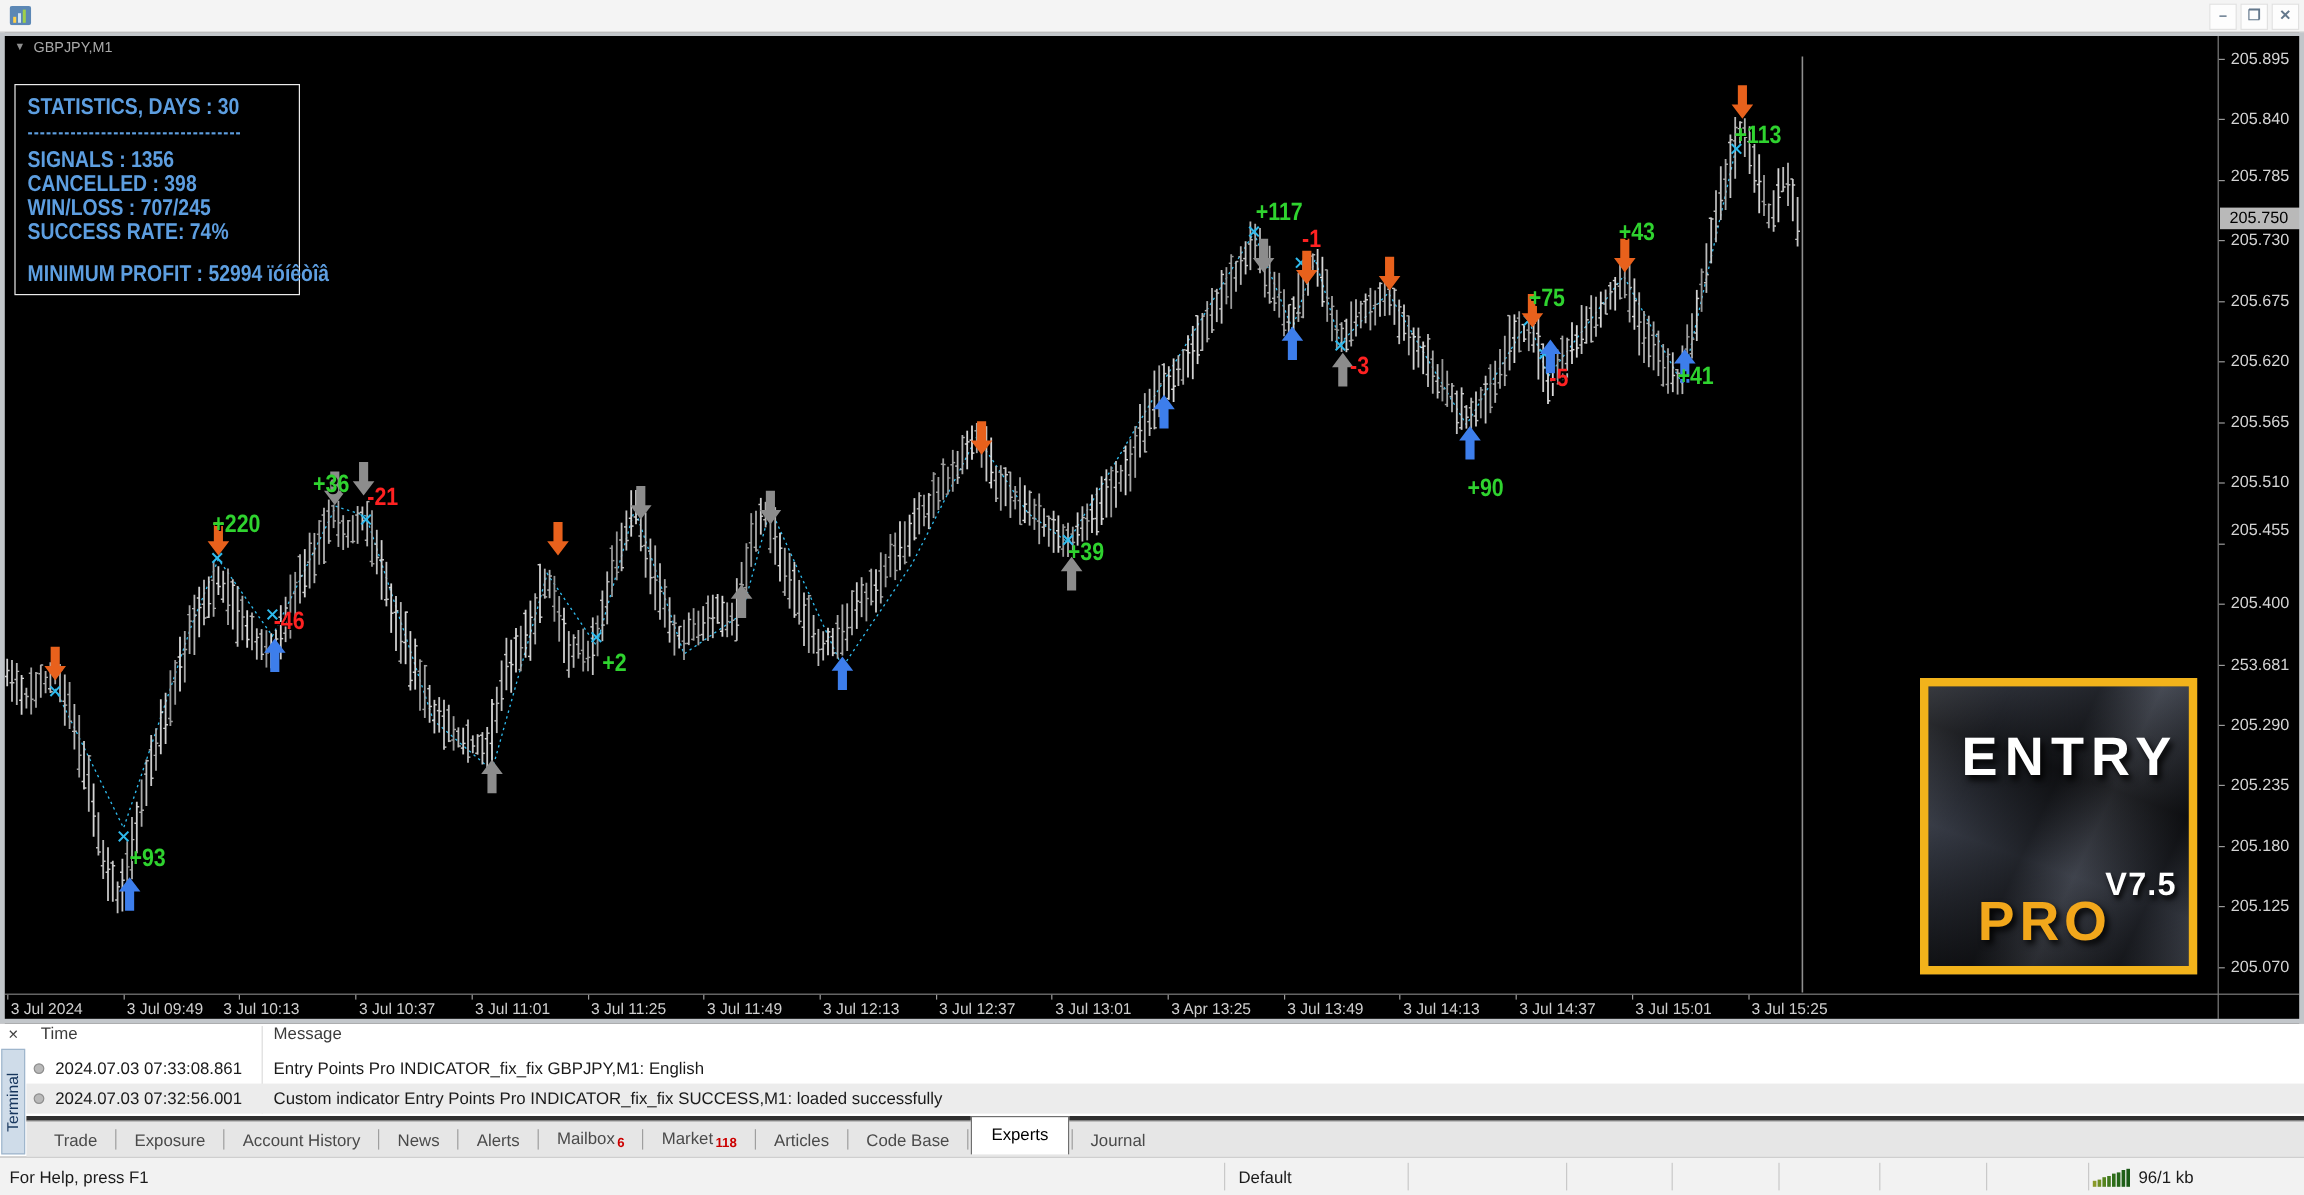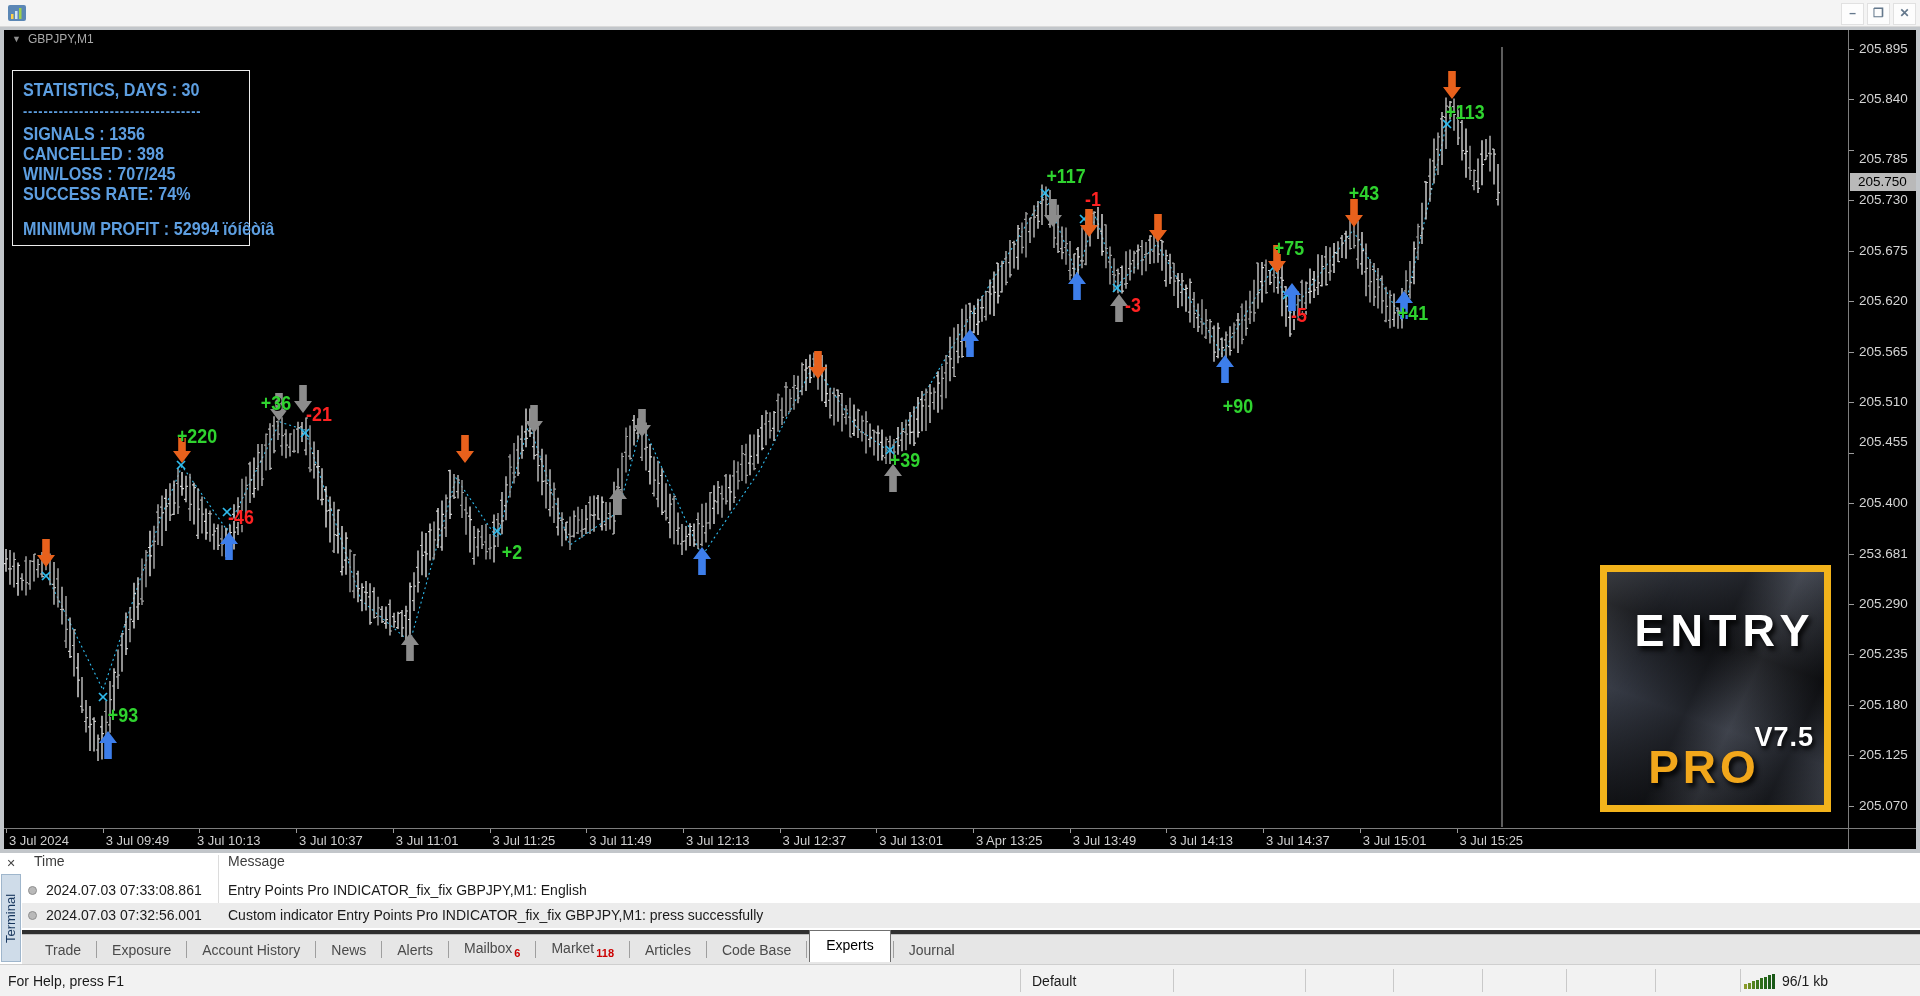--- a/index.html
+++ b/index.html
@@ -1365,21 +1365,21 @@
   </svg>
 
 <div class="axis-sep-v"></div>
 <div class="axis-sep-h"></div>
 <div class="price-axis" id="price-axis">
     <div class="price-tick" style="top: 19px;"></div>
     <div class="price-label" style="top: 11px;">205.895</div>
     <div class="price-tick" style="top: 69.45px;"></div>
     <div class="price-label" style="top: 61.45px;">205.840</div>
     <div class="price-tick" style="top: 119.9px;"></div>
-    <div class="price-label" style="top: 121px; text-align: right;">205.785</div>
+    <div class="price-label" style="top: 109px; text-align: right;">205.785</div>
     <div class="price-tick" style="top: 170.35px;"></div>
     <div class="price-label" style="top: 162.35px;">205.730</div>
     <div class="price-tick" style="top: 220.8px;"></div>
     <div class="price-label" style="top: 212.8px;">205.675</div>
     <div class="price-tick" style="top: 271.25px;"></div>
     <div class="price-label" style="top: 263.25px;">205.620</div>
     <div class="price-tick" style="top: 321.7px;"></div>
     <div class="price-label" style="top: 313.7px;">205.565</div>
     <div class="price-tick" style="top: 372.15px;"></div>
     <div class="price-label" style="top: 364.15px;">205.510</div>
@@ -1400,21 +1400,21 @@
     <div class="price-tick" style="top: 775.75px;"></div>
     <div class="price-label" style="top: 767.75px;">205.070</div>
     <div class="price-highlight" style="top: 143px;">205.750</div>
   </div>
 <div class="time-axis" id="time-axis">
     <div class="time-tick" style="left: 2px;"></div>
     <div class="time-label" style="left: 5px;">3 Jul 2024</div>
     <div class="time-tick" style="left: 98.7px;"></div>
     <div class="time-label" style="left: 101.7px;">3 Jul 09:49</div>
     <div class="time-tick" style="left: 195.4px;"></div>
-    <div class="time-label" style="left: 193px;">3 Jul 10:13</div>
+    <div class="time-label" style="left: 182px;">3 Jul 10:13</div>
     <div class="time-tick" style="left: 292.1px;"></div>
     <div class="time-label" style="left: 295.1px;">3 Jul 10:37</div>
     <div class="time-tick" style="left: 388.8px;"></div>
     <div class="time-label" style="left: 391.8px;">3 Jul 11:01</div>
     <div class="time-tick" style="left: 485.5px;"></div>
     <div class="time-label" style="left: 488.5px;">3 Jul 11:25</div>
     <div class="time-tick" style="left: 582.2px;"></div>
     <div class="time-label" style="left: 585.2px;">3 Jul 11:49</div>
     <div class="time-tick" style="left: 678.9px;"></div>
     <div class="time-label" style="left: 681.9px;">3 Jul 12:13</div>
@@ -1464,21 +1464,21 @@
   <div class="col-div"></div>
   <div id="term-rows">
       <div class="term-row" style="top: 25px;">
         <span class="dot"></span>
         <span class="t">2024.07.03 07:33:08.861</span>
         <span class="m">Entry Points Pro INDICATOR_fix_fix GBPJPY,M1: English</span>
       </div>
       <div class="term-row" style="top: 50px; background: rgb(236, 236, 236);">
         <span class="dot"></span>
         <span class="t">2024.07.03 07:32:56.001</span>
-        <span class="m">Custom indicator Entry Points Pro INDICATOR_fix_fix GBPJPY,M1: press successfully</span>
+        <span class="m">Custom indicator Entry Points Pro INDICATOR_fix_fix SUCCESS,M1: loaded successfully</span>
       </div>
     </div>
   <div class="term-darkline"></div>
   <div class="term-tabs" id="term-tabs">
       <div class="term-tab">Trade</div>
       <div class="tab-sep"></div>
       <div class="term-tab">Exposure</div>
       <div class="tab-sep"></div>
       <div class="term-tab">Account History</div>
       <div class="tab-sep"></div>

